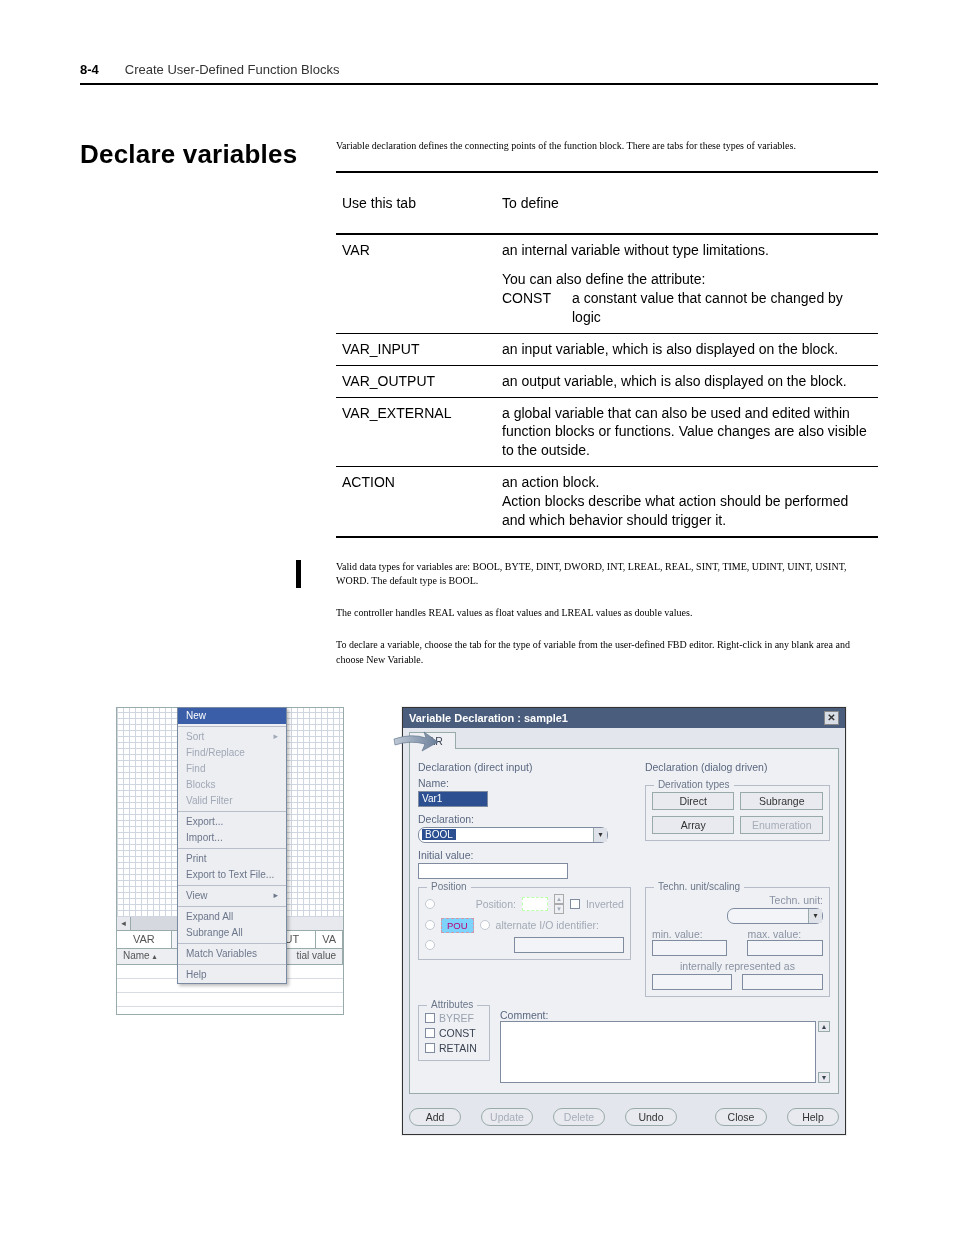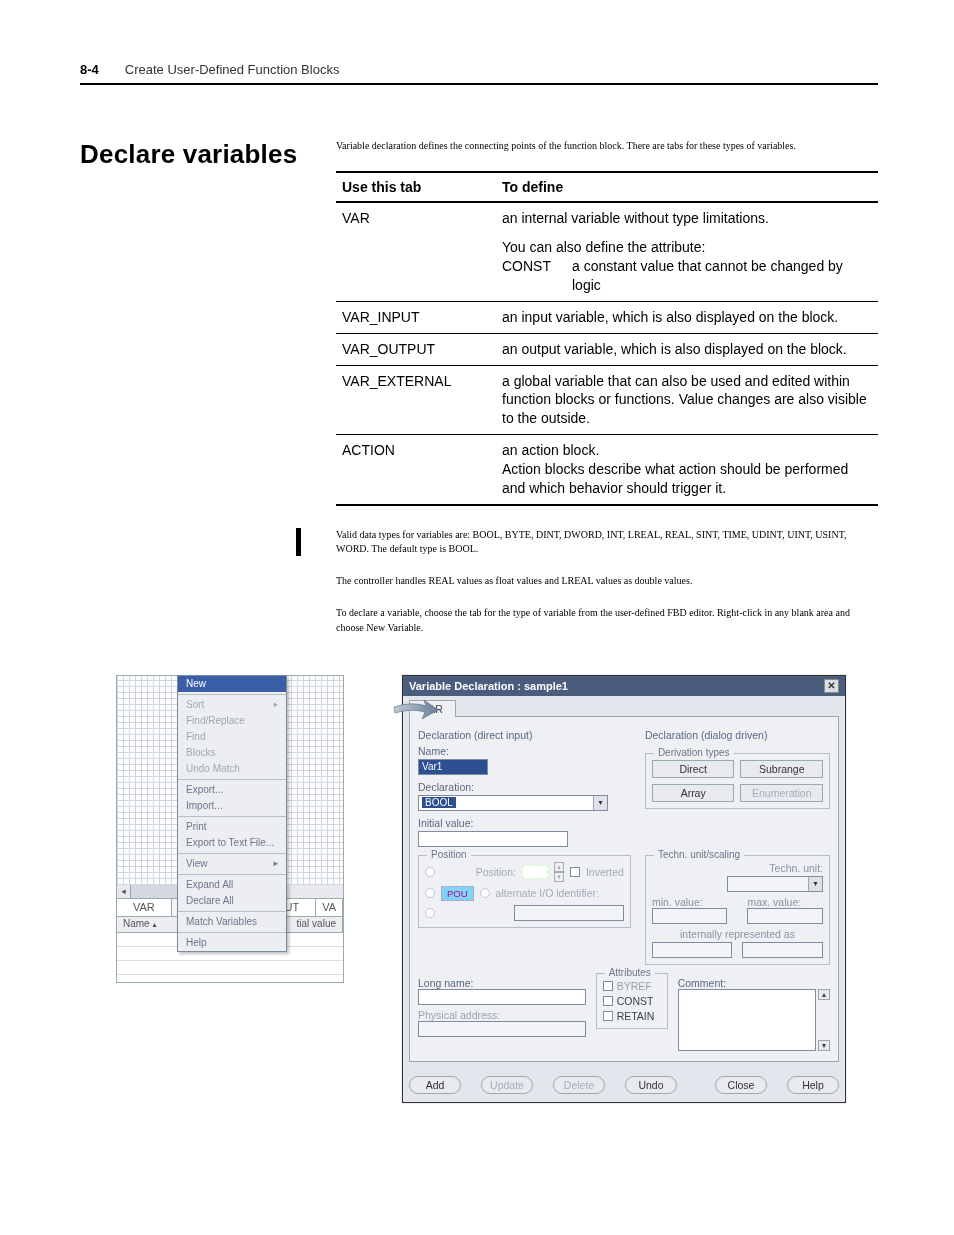--- a/index.html
+++ b/index.html
@@ -13,21 +13,21 @@
 
   .two-col { display: flex; align-items: flex-start; gap: 24px; }
   .two-col .left { width: 232px; flex: 0 0 232px; }
   .two-col .right { flex: 1; }
 
   h1.section { font-family: Arial, Helvetica, sans-serif; font-weight: 700; font-size: 26px; letter-spacing: 0.2px; }
 
   p.body { font-size: 10px; line-height: 1.42; margin-bottom: 18px; }
 
   table.tab { width: 100%; border-collapse: collapse; margin: 14px 0 22px 0; font-family: Arial, Helvetica, sans-serif; font-size: 14px; }
-  table.tab th { text-align: left; font-weight: 700; padding: 6px 6px; border-top: 2px solid #000; border-bottom: 2px solid #000; }
+  table.tab th { text-align: left; font-weight: 400; padding: 22px 6px; border-top: 2px solid #000; border-bottom: 2px solid #000; }
   table.tab td { vertical-align: top; padding: 6px 6px; border-bottom: 1px solid #000; line-height: 1.35; }
   table.tab tr:last-child td { border-bottom: 2px solid #000; }
   .attr-line { display: flex; gap: 18px; }
   .attr-label { min-width: 52px; }
 
   .changebar-wrap { position: relative; }
   .changebar { position: absolute; left: -40px; top: 0; bottom: 0; width: 5px; background: #000; }
 
   .screenshots { display: flex; gap: 58px; margin-top: 22px; align-items: flex-start; position: relative; }
   .arrow { position: absolute; left: 312px; top: 20px; }
@@ -63,21 +63,21 @@
   .dlg-title { background: #4a5d7c; color: #fff; font-weight: 700; padding: 3px 6px; display:flex; justify-content:space-between; align-items:center; font-size: 11px; }
   .dlg-title .x { background:#d9dee6; color:#333; width:15px; height:14px; display:flex; align-items:center; justify-content:center; font-size:10px; border:1px solid #888; }
   .dlg-body { background: #e3e6ec; padding: 4px 6px 6px 6px; }
   .dlg-tab { display:inline-block; border:1px solid #9aa; border-bottom:none; background:#eef0f4; padding: 2px 12px; margin-bottom:-1px; font-size:10.5px; }
   .dlg-panel { border: 1px solid #9aa; background: #eef0f4; padding: 8px 8px 10px 8px; }
   .dlg-row { display:flex; gap: 14px; }
   .dlg-col { flex:1; display:flex; flex-direction:column; gap:2px; }
   .dlg-lbl { color:#5b6880; margin-top:4px; }
   .dlg-inp { border:1px solid #7f8ca0; background:#fff; height:16px; padding: 0 3px; font-size:10px; display:flex; align-items:center; color:#333; }
   .dlg-inp.sel { background:#2b4f91; color:#fff; display:inline-flex; width: 70px; }
-  .dlg-inp.expand { position:relative; }
+  .dlg-inp.expand { position:relative;border-radius:7px; }
   .dlg-inp.expand .dd { position:absolute; right:0; top:0; bottom:0; width:14px; background:#dfe2e8; border-left:1px solid #9aa; display:flex; align-items:center; justify-content:center; font-size:8px; }
   .dlg-group { border:1px solid #b6bdc9; padding: 6px; margin-top: 8px; position: relative; }
   .dlg-group-title { position:absolute; top:-7px; left:8px; background:#eef0f4; padding:0 4px; color:#6b7688; font-size:10px; }
   .dlg-btn { border:1px solid #9aa; background:#e8eaef; height:18px; display:inline-flex; align-items:center; justify-content:center; font-size:10.5px; color:#333; }
   .dlg-btn.full { flex:1; }
   .dlg-btn.disabled { color:#a7adb9; }
   .btn-row { display:flex; gap:6px; }
   .dlg-footer { display:flex; gap:20px; padding: 8px 6px; background:#e3e6ec; justify-content: space-between; }
   .dlg-footer .grp { display:flex; gap:20px; }
   .dlg-footer .dlg-btn { width: 52px; border-radius: 9px; }
@@ -182,21 +182,21 @@
         <div class="mi disabled">
             <span>Find/Replace</span>
           </div>
         <div class="mi disabled">
             <span>Find</span>
           </div>
         <div class="mi disabled">
             <span>Blocks</span>
           </div>
         <div class="mi disabled">
-            <span>Undo Match</span>
+            <span>Valid Filter</span>
           </div>
         <div class="sep"></div>
         <div class="mi">
             <span>Export...</span>
           </div>
         <div class="mi">
             <span>Import...</span>
           </div>
         <div class="sep"></div>
         <div class="mi">
@@ -207,21 +207,21 @@
           </div>
         <div class="sep"></div>
         <div class="mi arrow-r">
             <span>View</span>
           </div>
         <div class="sep"></div>
         <div class="mi">
             <span>Expand All</span>
           </div>
         <div class="mi">
-            <span>Declare All</span>
+            <span>Subrange All</span>
           </div>
         <div class="sep"></div>
         <div class="mi">
             <span>Match Variables</span>
           </div>
         <div class="sep"></div>
         <div class="mi">
             <span>Help</span>
           </div>
       </div>
@@ -335,26 +335,20 @@
               <div style="text-align:center;color:#8a92a2;margin-top:4px">internally represented as</div>
               <div style="display:flex;gap:10px;margin-top:2px">
                 <div class="dlg-inp" style="flex:1;background:#f3f4f7"></div>
                 <div class="dlg-inp" style="flex:1;background:#f3f4f7"></div>
               </div>
             </div>
           </div>
         </div>
 
         <div class="dlg-row" style="margin-top:8px; gap:10px;">
-          <div style="flex:1.1">
-            <div class="dlg-lbl">Long name:</div>
-            <div class="dlg-inp"></div>
-            <div class="dlg-lbl" style="color:#9aa2b0">Physical address:</div>
-            <div class="dlg-inp" style="background:#f3f4f7"></div>
-          </div>
           <div style="flex:0 0 72px">
             <div class="dlg-group" style="margin-top:0">
               <span class="dlg-group-title">Attributes</span>
               <div style="display:flex;align-items:center;gap:4px;color:#9aa2b0;margin-bottom:3px">
                   <span class="ck"></span>
                   <span>BYREF</span>
                 </div>
               <div style="display:flex;align-items:center;gap:4px;margin-bottom:3px">
                   <span class="ck"></span>
                   <span>CONST</span>

